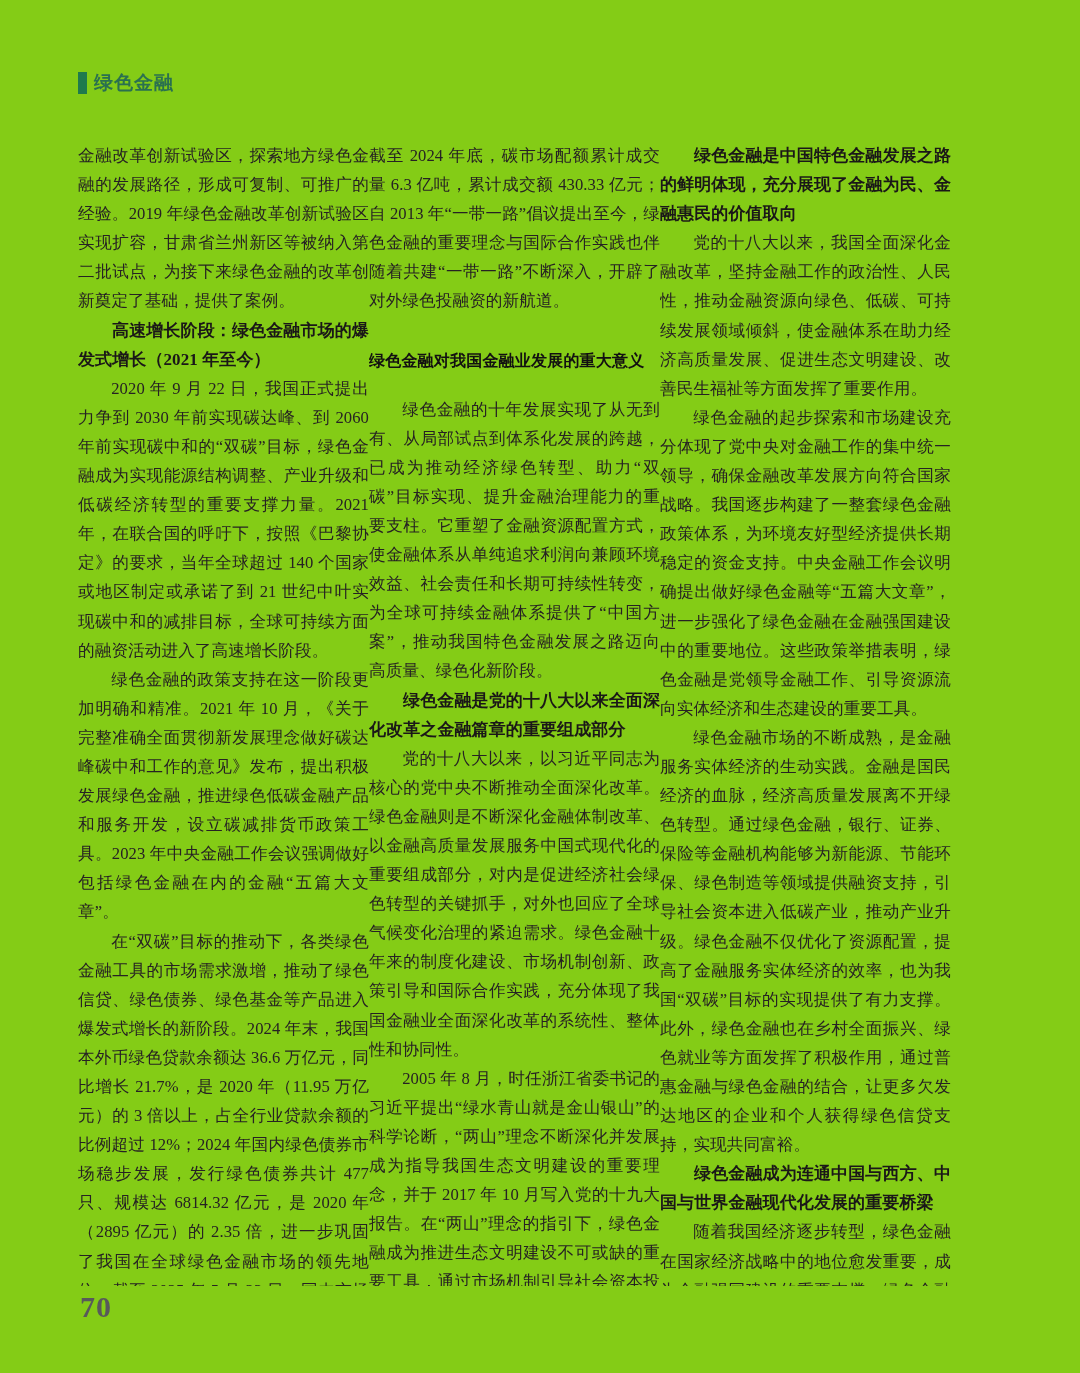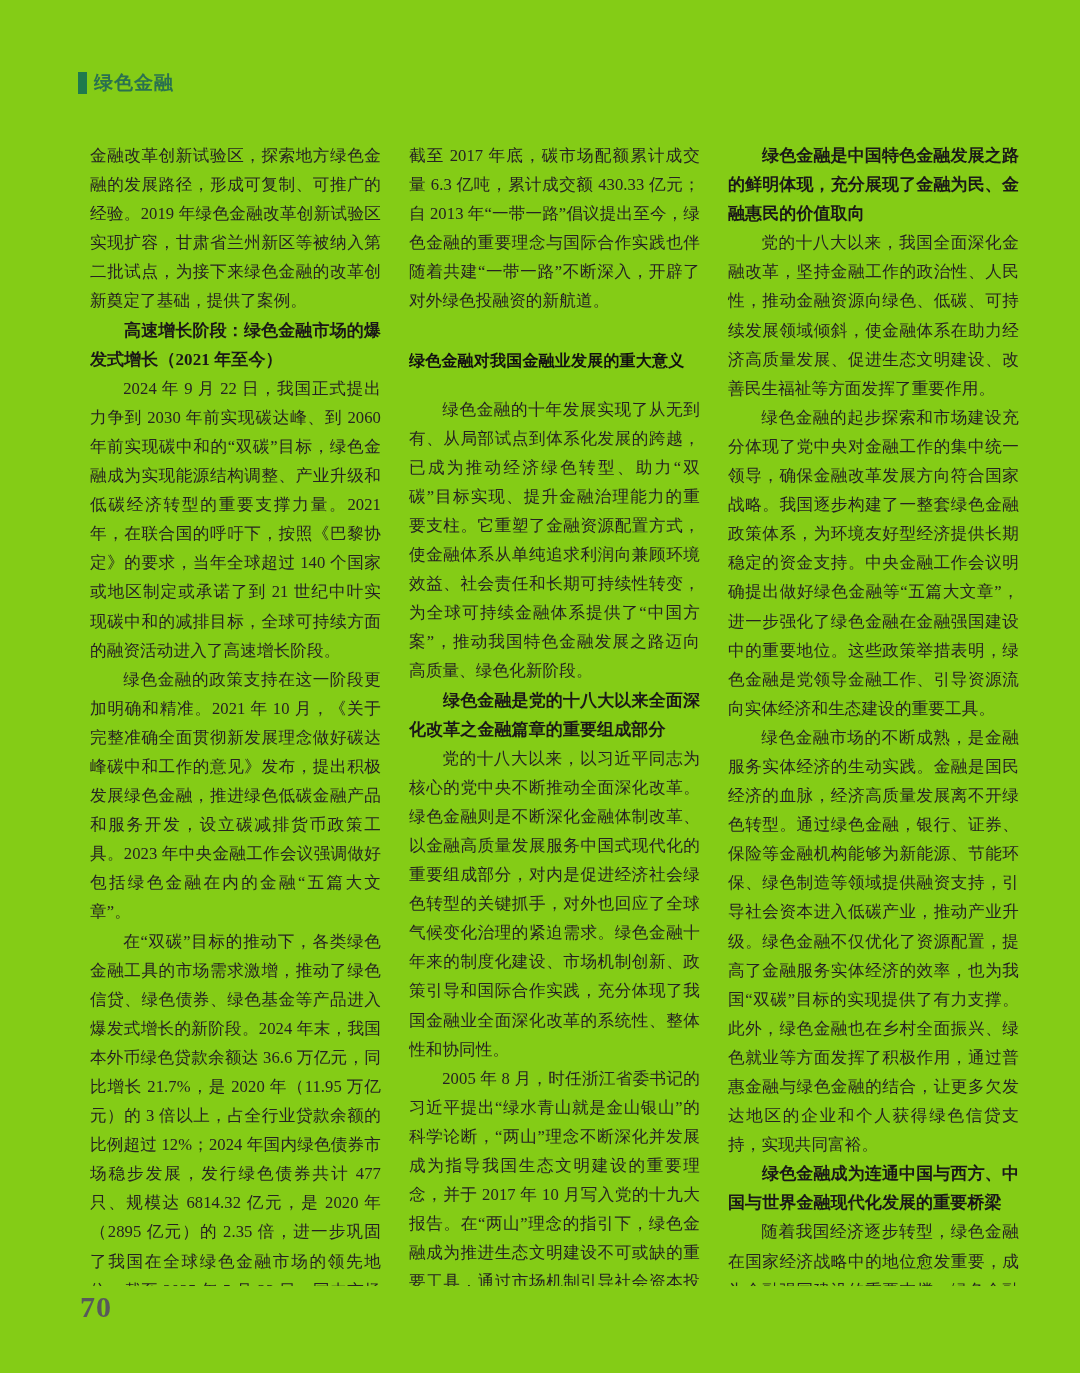--- a/index.html
+++ b/index.html
@@ -47,26 +47,25 @@
     font-weight: 600;
     color: #2a7050;
     letter-spacing: 1px;
     line-height: 22px;
     white-space: nowrap;
   }
 
   
   .columns {
     position: absolute;
-    left: 90px;
+    left: 78px;
     top: 141px;
     width: 930px;
     height: 1145px;
     display: flex;
-    gap: 28px;
   }
   .col {
     width: 291px;
     height: 100%;
     overflow: hidden;
   }
 
   
   p.para {
     margin: 0;
@@ -131,26 +130,26 @@
 
   <div class="header">
     <span class="header-bar"></span>
     <span class="header-title">绿色金融</span>
   </div>
 
   <div class="columns">
     <div class="col" id="col-0">
         <p class="para noindent">金融改革创新试验区，探索地方绿色金融的发展路径，形成可复制、可推广的经验。2019 年绿色金融改革创新试验区实现扩容，甘肃省兰州新区等被纳入第二批试点，为接下来绿色金融的改革创新奠定了基础，提供了案例。</p>
         <p class="subhead">高速增长阶段：绿色金融市场的爆发式增长（2021 年至今）</p>
-        <p class="para">2024 年 9 月 22 日，我国正式提出力争到 2030 年前实现碳达峰、到 2060 年前实现碳中和的“双碳”目标，绿色金融成为实现能源结构调整、产业升级和低碳经济转型的重要支撑力量。2021 年，在联合国的呼吁下，按照《巴黎协定》的要求，当年全球超过 140 个国家或地区制定或承诺了到 21 世纪中叶实现碳中和的减排目标，全球可持续方面的融资活动进入了高速增长阶段。</p>
+        <p class="para">2020 年 9 月 22 日，我国正式提出力争到 2030 年前实现碳达峰、到 2060 年前实现碳中和的“双碳”目标，绿色金融成为实现能源结构调整、产业升级和低碳经济转型的重要支撑力量。2021 年，在联合国的呼吁下，按照《巴黎协定》的要求，当年全球超过 140 个国家或地区制定或承诺了到 21 世纪中叶实现碳中和的减排目标，全球可持续方面的融资活动进入了高速增长阶段。</p>
         <p class="para">绿色金融的政策支持在这一阶段更加明确和精准。2021 年 10 月，《关于完整准确全面贯彻新发展理念做好碳达峰碳中和工作的意见》发布，提出积极发展绿色金融，推进绿色低碳金融产品和服务开发，设立碳减排货币政策工具。2023 年中央金融工作会议强调做好包括绿色金融在内的金融“五篇大文章”。</p>
         <p class="para">在“双碳”目标的推动下，各类绿色金融工具的市场需求激增，推动了绿色信贷、绿色债券、绿色基金等产品进入爆发式增长的新阶段。2024 年末，我国本外币绿色贷款余额达 36.6 万亿元，同比增长 21.7%，是 2020 年（11.95 万亿元）的 3 倍以上，占全行业贷款余额的比例超过 12%；2024 年国内绿色债券市场稳步发展，发行绿色债券共计 477 只、规模达 6814.32 亿元，是 2020 年（2895 亿元）的 2.35 倍，进一步巩固了我国在全球绿色金融市场的领先地位；截至 2025 年 5 月 23 日，国内市场存续的 ESG 公募基金总数达 669 只（合并计算），总规模达 8242.32 亿元；碳市场建设进入实质性推进阶段，2021 年 7 月全国碳排放权交易市场正式启动，标志着我国在碳金融领域迈出了重要步伐，</p>
       </div>
     <div class="col" id="col-1">
-        <p class="para noindent">截至 2017 年底，碳市场配额累计成交量 6.3 亿吨，累计成交额 430.33 亿元；自 2013 年“一带一路”倡议提出至今，绿色金融的重要理念与国际合作实践也伴随着共建“一带一路”不断深入，开辟了对外绿色投融资的新航道。</p>
+        <p class="para noindent">截至 2024 年底，碳市场配额累计成交量 6.3 亿吨，累计成交额 430.33 亿元；自 2013 年“一带一路”倡议提出至今，绿色金融的重要理念与国际合作实践也伴随着共建“一带一路”不断深入，开辟了对外绿色投融资的新航道。</p>
         <div class="sec-space-before"></div>
         <h2 class="section">绿色金融对我国金融业发展的重大意义</h2>
         <div class="sec-space-after"></div>
         <p class="para">绿色金融的十年发展实现了从无到有、从局部试点到体系化发展的跨越，已成为推动经济绿色转型、助力“双碳”目标实现、提升金融治理能力的重要支柱。它重塑了金融资源配置方式，使金融体系从单纯追求利润向兼顾环境效益、社会责任和长期可持续性转变，为全球可持续金融体系提供了“中国方案”，推动我国特色金融发展之路迈向高质量、绿色化新阶段。</p>
         <p class="subhead">绿色金融是党的十八大以来全面深化改革之金融篇章的重要组成部分</p>
         <p class="para">党的十八大以来，以习近平同志为核心的党中央不断推动全面深化改革。绿色金融则是不断深化金融体制改革、以金融高质量发展服务中国式现代化的重要组成部分，对内是促进经济社会绿色转型的关键抓手，对外也回应了全球气候变化治理的紧迫需求。绿色金融十年来的制度化建设、市场机制创新、政策引导和国际合作实践，充分体现了我国金融业全面深化改革的系统性、整体性和协同性。</p>
         <p class="para">2005 年 8 月，时任浙江省委书记的习近平提出“绿水青山就是金山银山”的科学论断，“两山”理念不断深化并发展成为指导我国生态文明建设的重要理念，并于 2017 年 10 月写入党的十九大报告。在“两山”理念的指引下，绿色金融成为推进生态文明建设不可或缺的重要工具，通过市场机制引导社会资本投向生态环保产业，推动绿色发展模式的形成和完善。无论是在城市绿色基础设施建设，还是在乡村全面振兴的绿色产业培育方面，绿色金融都为推进中国式现代化发挥了重要作用。</p>
       </div>
     <div class="col" id="col-2">
         <p class="subhead">绿色金融是中国特色金融发展之路的鲜明体现，充分展现了金融为民、金融惠民的价值取向</p>

